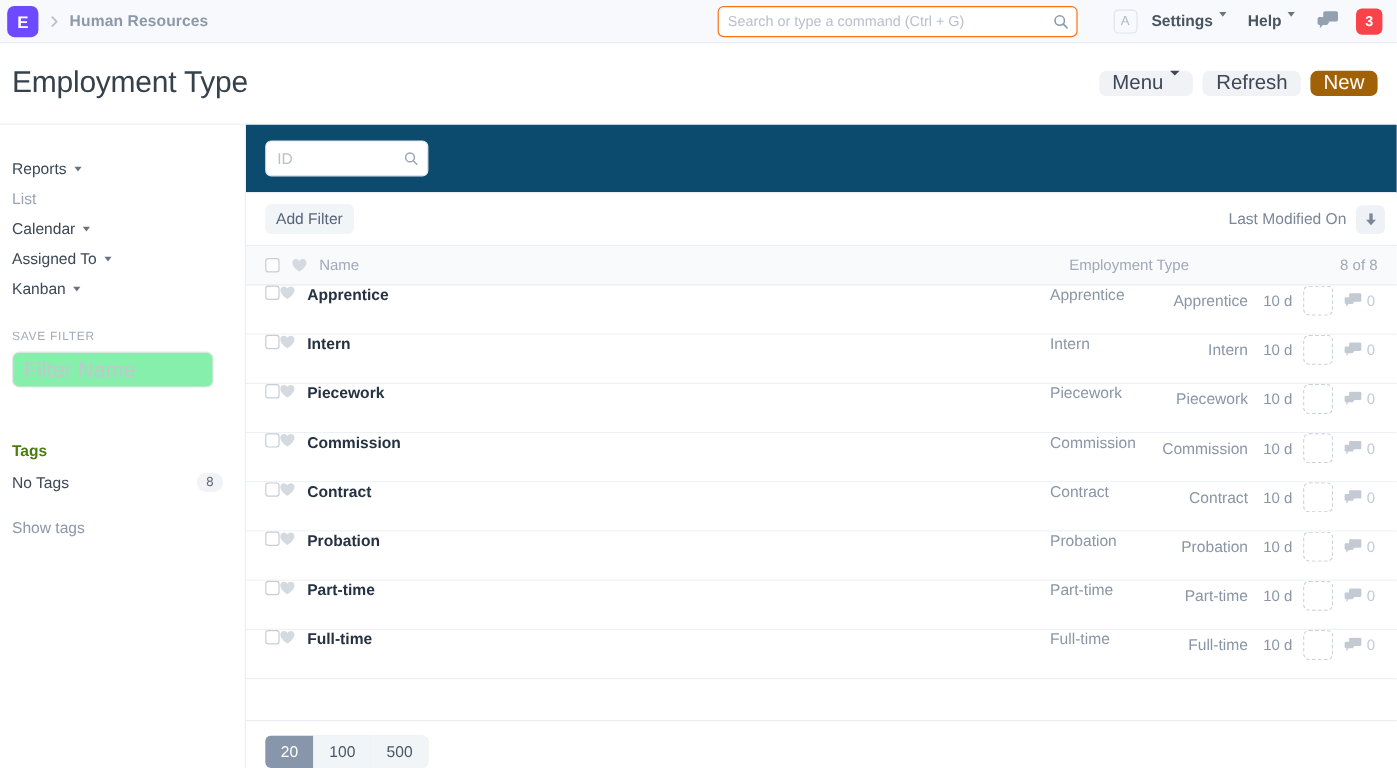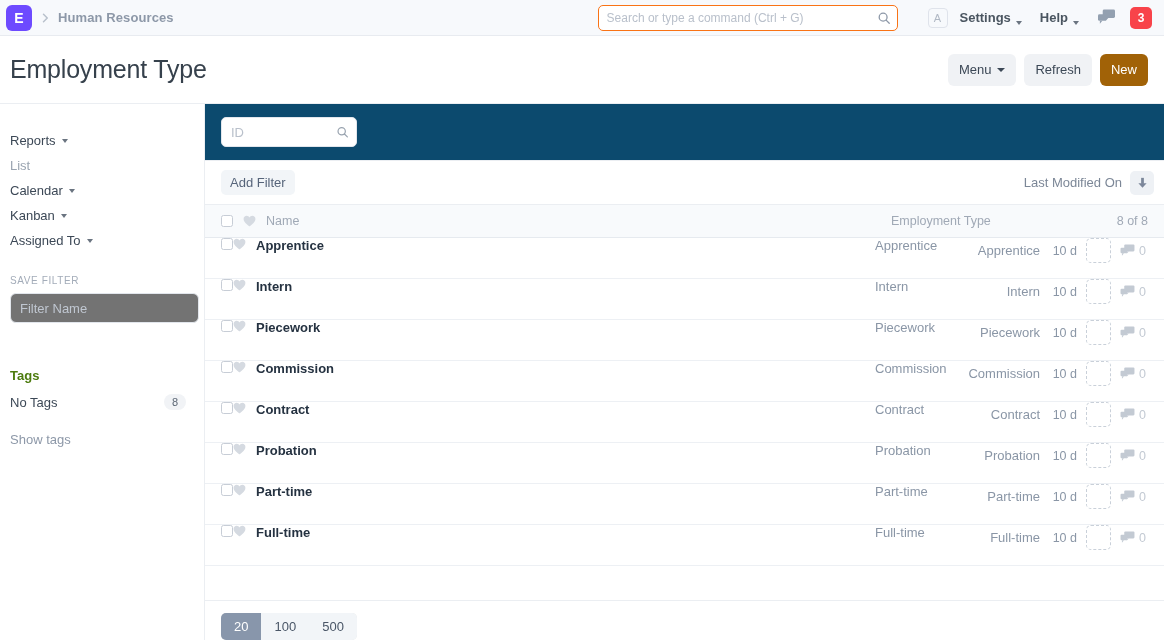--- a/index.html
+++ b/index.html
@@ -77,21 +77,21 @@
     font-size: 11px;
     color: #b0b8c4;
     display: flex; align-items: center; justify-content: center;
     margin-right: 12px;
   }
   .nav-link {
     font-size: 13px;
     font-weight: bold;
     color: #4a5560;
     margin-right: 18px;
-    display: flex; align-items: flex-end;
+    display: flex; align-items: flex-start;
     gap: 5px;
     cursor: pointer;
   }
   .caret {
     width: 0; height: 0;
     border-left: 4px solid transparent;
     border-right: 4px solid transparent;
     border-top: 4px solid #6a7480;
     display: inline-block;
   }
@@ -119,28 +119,28 @@
     padding: 0 16px 0 10px;
   }
   .page-title {
     font-size: 25px;
     font-weight: normal;
     color: #36414c;
     letter-spacing: -.2px;
   }
   .head-actions { margin-left: auto; display: flex; align-items: center; gap: 8px; }
   .btn {
-    height: 32px;
+    height: 21px;
     border-radius: 6px;
-    font-size: 13px;
+    font-size: 17px;
     font-family: "Liberation Sans", sans-serif;
     padding: 0 11px;
     border: none;
     cursor: pointer;
-    display: flex; align-items: center; gap: 6px;
+    display: flex; gap: 6px;
   }
   .btn-default { background: #f0f2f5; color: #3c4856; }
   .btn-primary { background: #a16207; color: #fff; }
   .btn-default .caret { border-top-color: #3c4856; }
 
   
   .body-row { display: flex; height: calc(640px - 36px - 68px); }
 
   
   .sidebar {
@@ -157,25 +157,25 @@
     cursor: pointer;
   }
   .side-item.muted { color: #9aa4b0; }
   .side-label {
     font-size: 10px;
     letter-spacing: .6px;
     color: #a3acb9;
     margin: 22px 0 7px 0;
   }
   .filter-input {
-    width: 189px; height: 30px;
+    width: 168px; height: 30px;
     border: 1px solid #e2e6ec;
     border-radius: 6px;
-    background: #737373;
-    font-size: 13px;
+    background: #86efac;
+    font-size: 18px;
     padding: 0 9px;
     font-family: "Liberation Sans", sans-serif;
     color: #1f272e;
     outline: none;
   }
   .filter-input::placeholder { color: #c0c7d1; }
   .tags-head {
     font-size: 13px; font-weight: bold; color: #4d7c0f;
     margin: 45px 0 8px 0;
   }
@@ -409,25 +409,25 @@
       <span class="caret caret-sm"></span>
     </div>
     <div class="side-item muted">
       <span>List</span>
     </div>
     <div class="side-item">
       <span>Calendar</span>
       <span class="caret caret-sm"></span>
     </div>
     <div class="side-item">
+      <span>Assigned To</span>
+      <span class="caret caret-sm"></span>
+    </div>
+    <div class="side-item">
       <span>Kanban</span>
-      <span class="caret caret-sm"></span>
-    </div>
-    <div class="side-item">
-      <span>Assigned To</span>
       <span class="caret caret-sm"></span>
     </div>
 
     <div class="side-label">SAVE FILTER</div>
     <input class="filter-input" placeholder="Filter Name" style="">
 
     <div class="tags-head">Tags</div>
     <div class="tag-row">
       <span>No Tags</span>
       <span class="tag-count">8</span>

